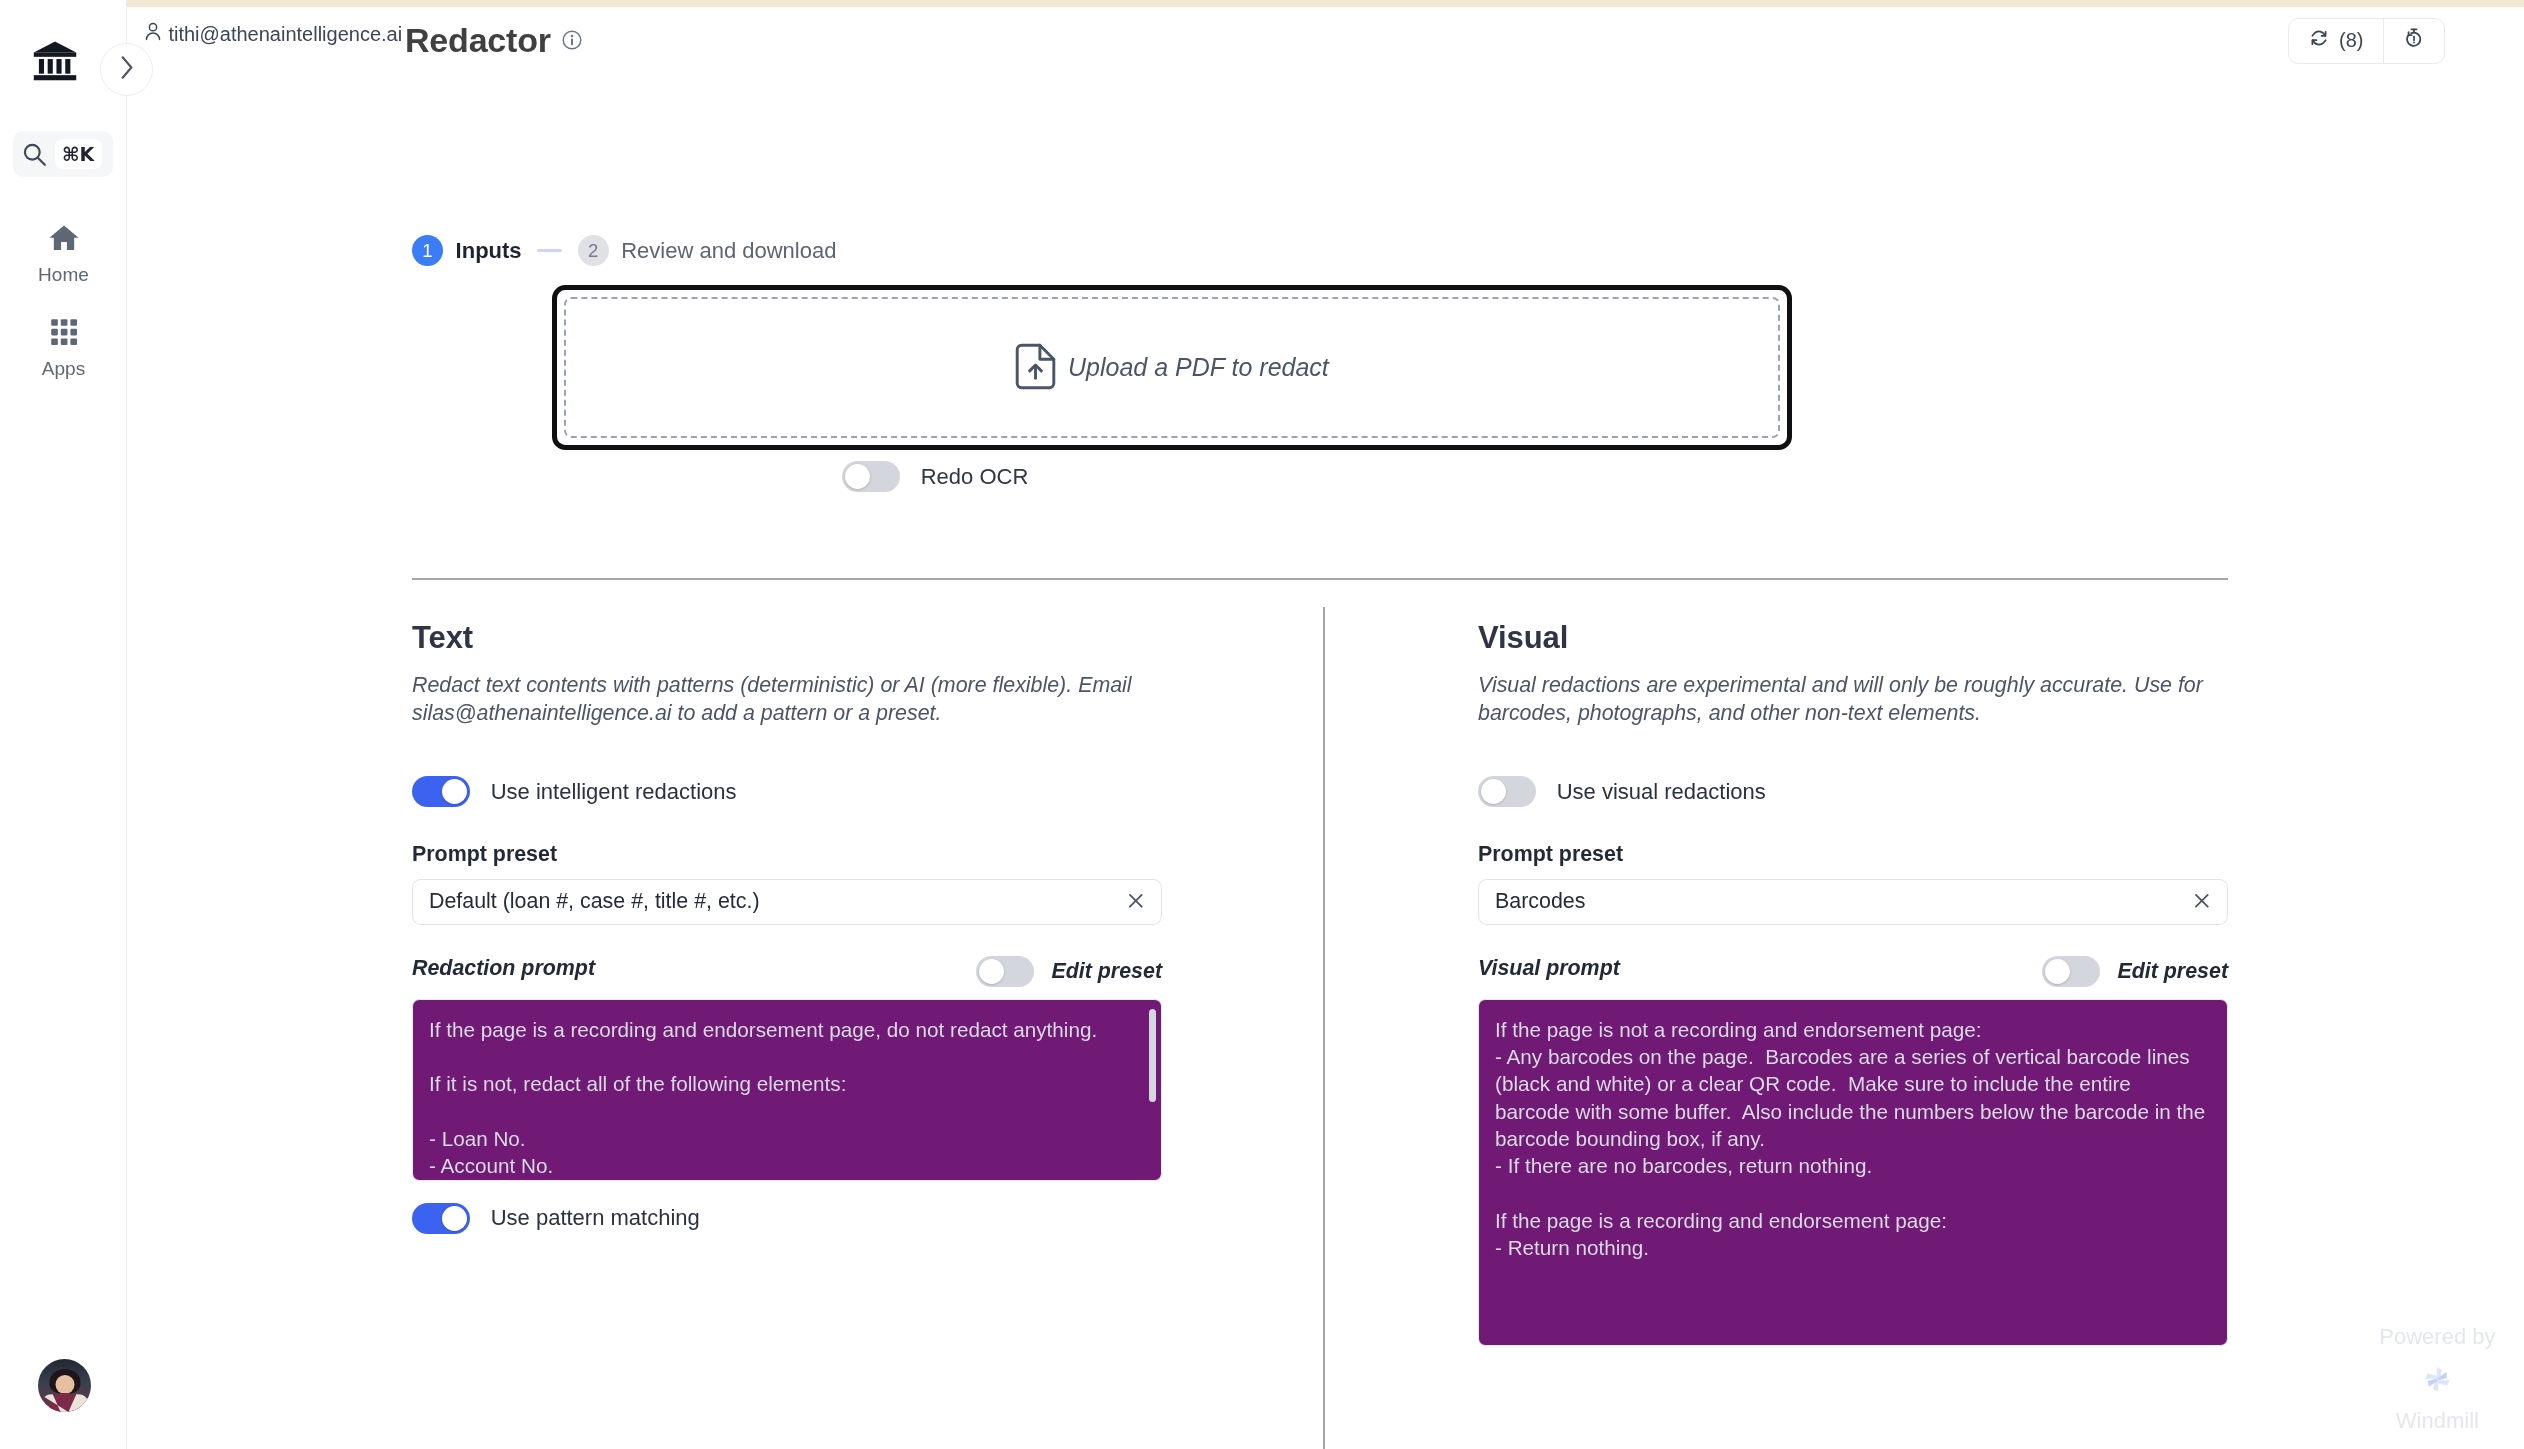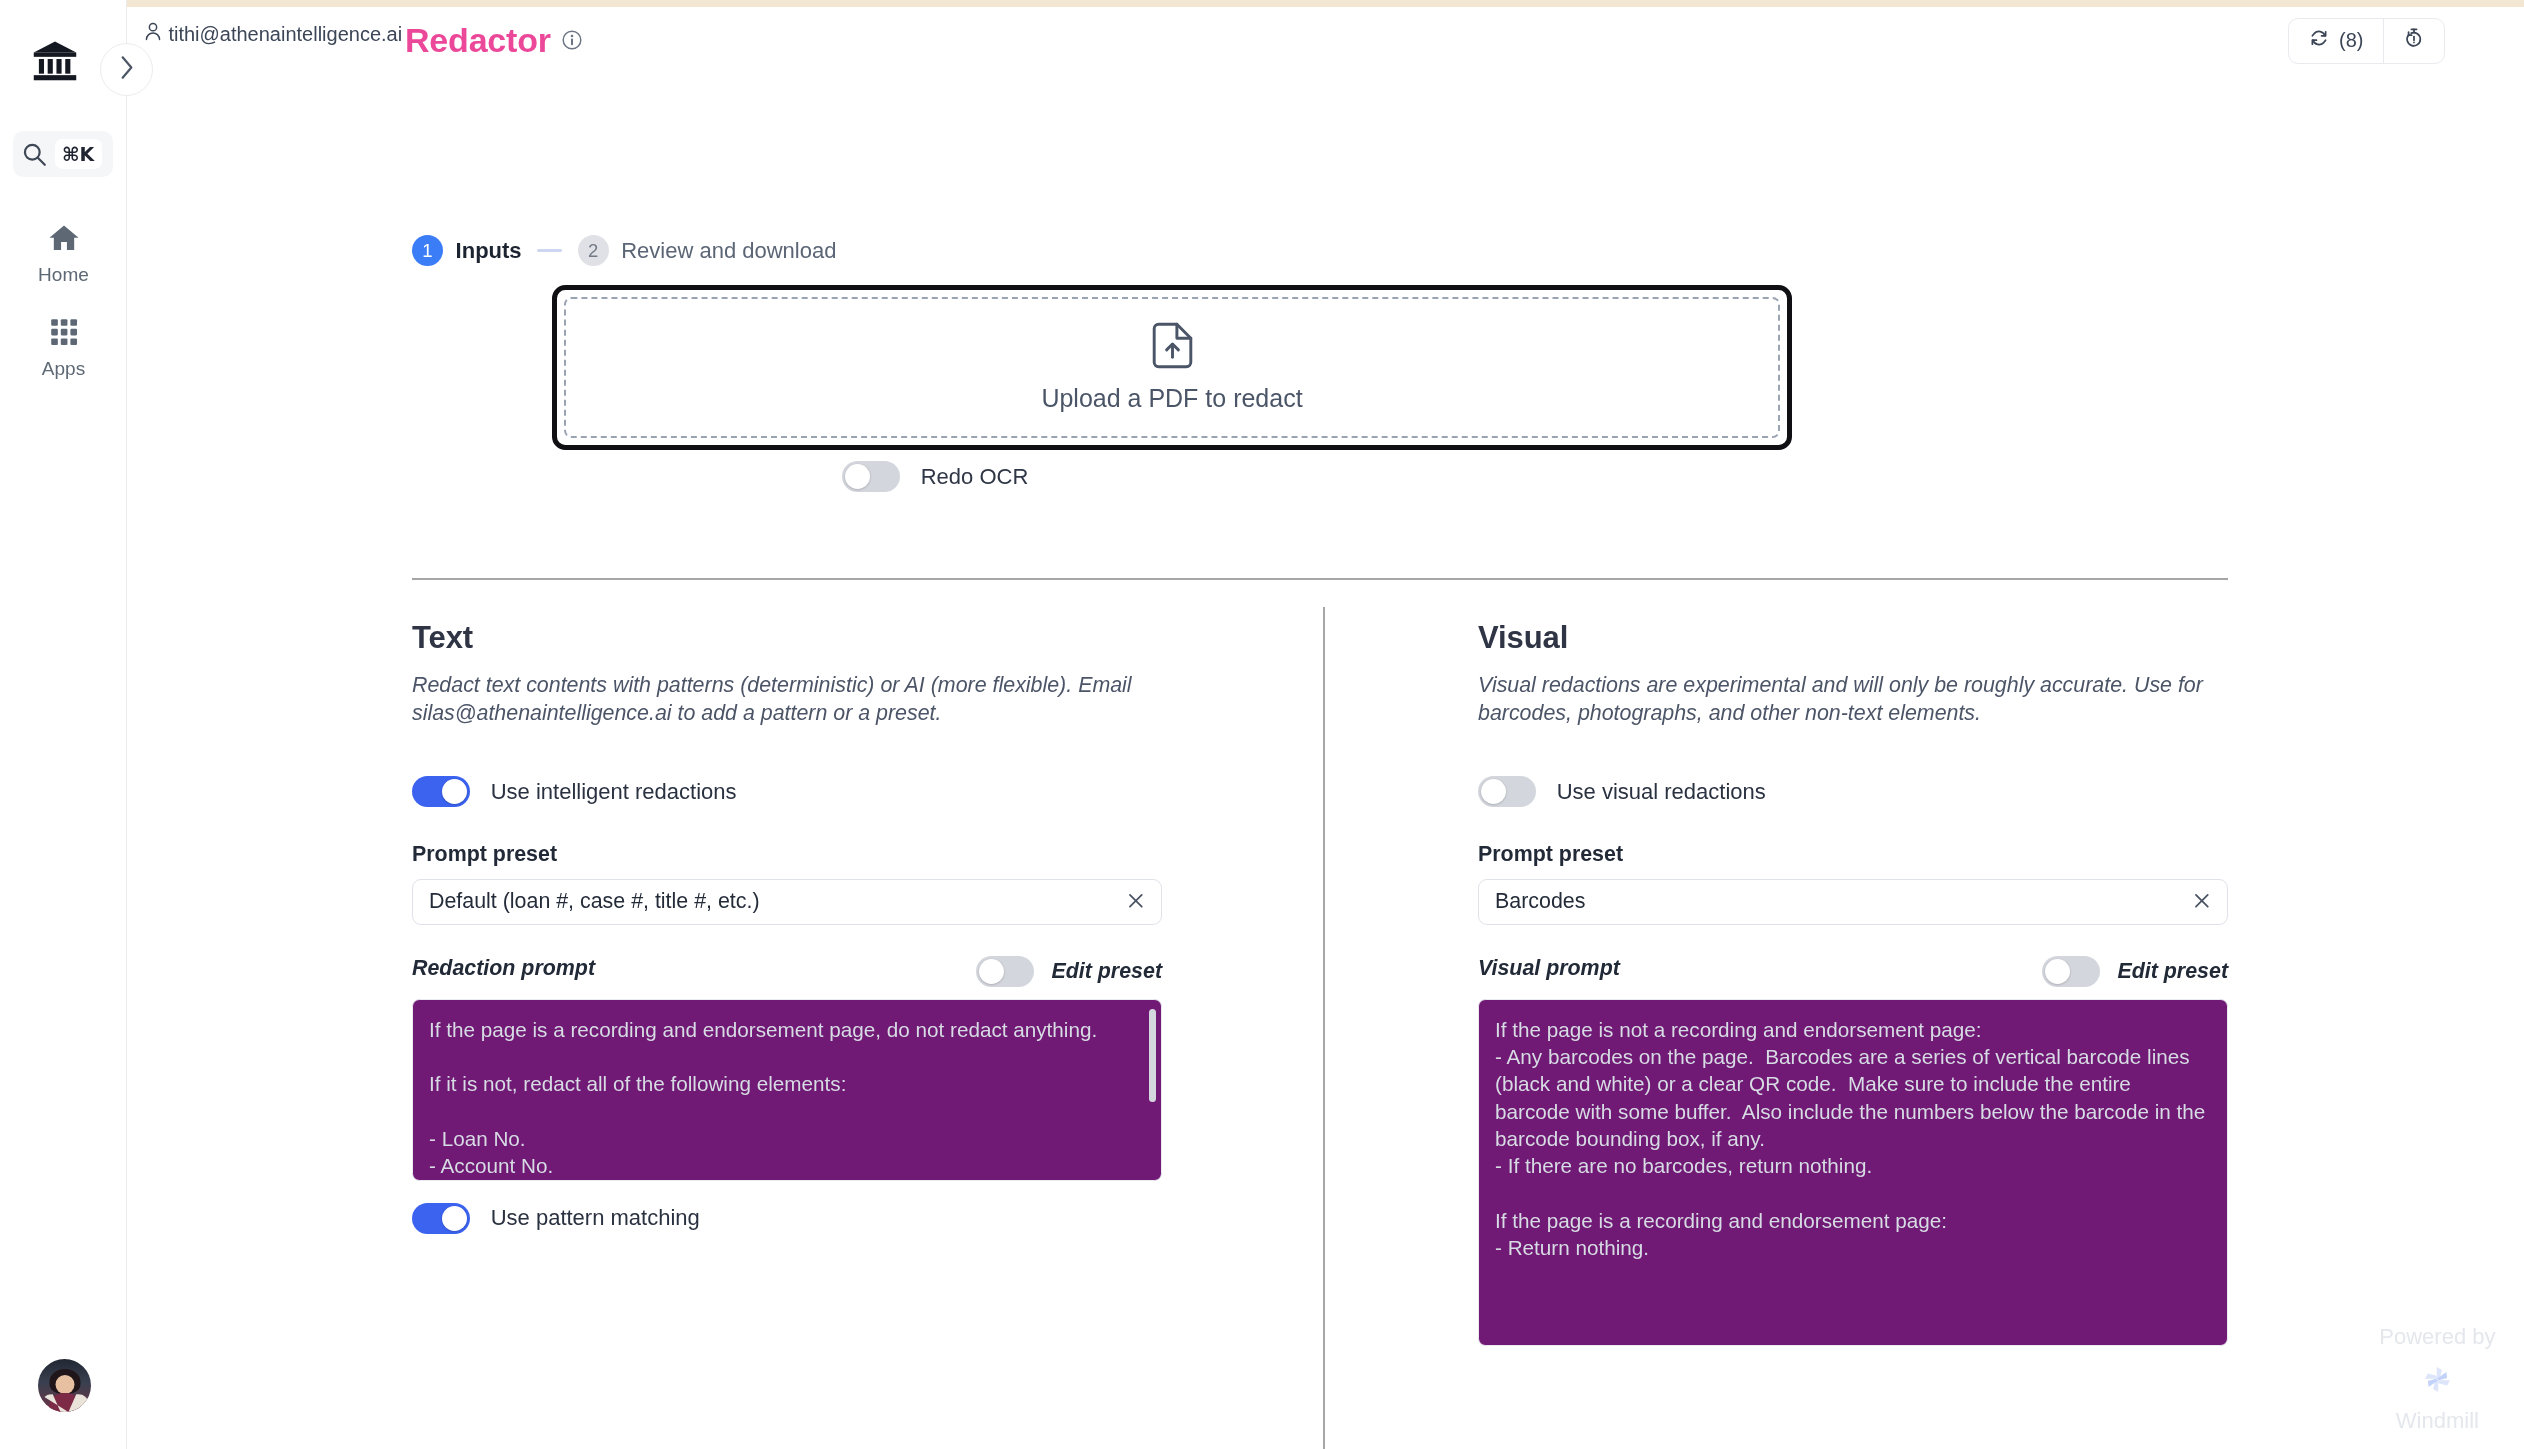--- a/index.html
+++ b/index.html
@@ -85,21 +85,21 @@
 
   
   .hdr-user {
     position:absolute; top:22px; left:145px; display:flex; align-items:center; gap:7.4px;
     color:#3c4657; font-size:20px;
   }
   .hdr-title {
     position:absolute; top:20.7px; left:405px;
     display:flex; align-items:center; gap:10.3px;
   }
-  .hdr-title .t { font-size:34px; font-weight:700; color:#ec4899; letter-spacing:-0.2px; }
+  .hdr-title .t { font-size:34px; font-weight:700; color:#404040; letter-spacing:-0.2px; }
   .info-ic { color:#6b7586; display:flex; }
 
   .hdr-right {
     position:absolute; top:17.7px; right:80px;
     display:flex; align-items:stretch;
     border:1.5px solid #e8eaee; border-radius:10.3px; background:#fff; overflow:hidden;
     height:46px;
   }
   .hdr-right .seg {
     display:flex; align-items:center; justify-content:center; gap:8.9px;
@@ -124,21 +124,21 @@
   .step-dash { width:25px; height:3px; background:#ccd6f0; margin:0 15.5px; border-radius:1.5px; }
 
   .dropzone {
     position:absolute; top:285px; left:425px; width:1240px; height:165px;
     border:5.9px solid #101014; border-radius:13.3px; background:#fff;
     display:flex; align-items:center; justify-content:center;
   }
   .dropzone .inner {
     position:absolute; inset:7.4px;
     border:2.2px dashed #9aa3b2; border-radius:7.4px;
-    display:flex; flex-direction:column; align-items:center; justify-content:center; gap:11.8px;
+    display:flex; align-items:center; justify-content:center; gap:11.8px;font-style:italic;
   }
   .dropzone .dz-label { font-size:25px; color:#4b5568; }
 
   .redo-row {
     position:absolute; top:461px; left:715px;
     display:flex; align-items:center; gap:20.7px;
   }
 
   
   .tgl { width:58px; height:31px; border-radius:15.5px; position:relative; flex:none; }

